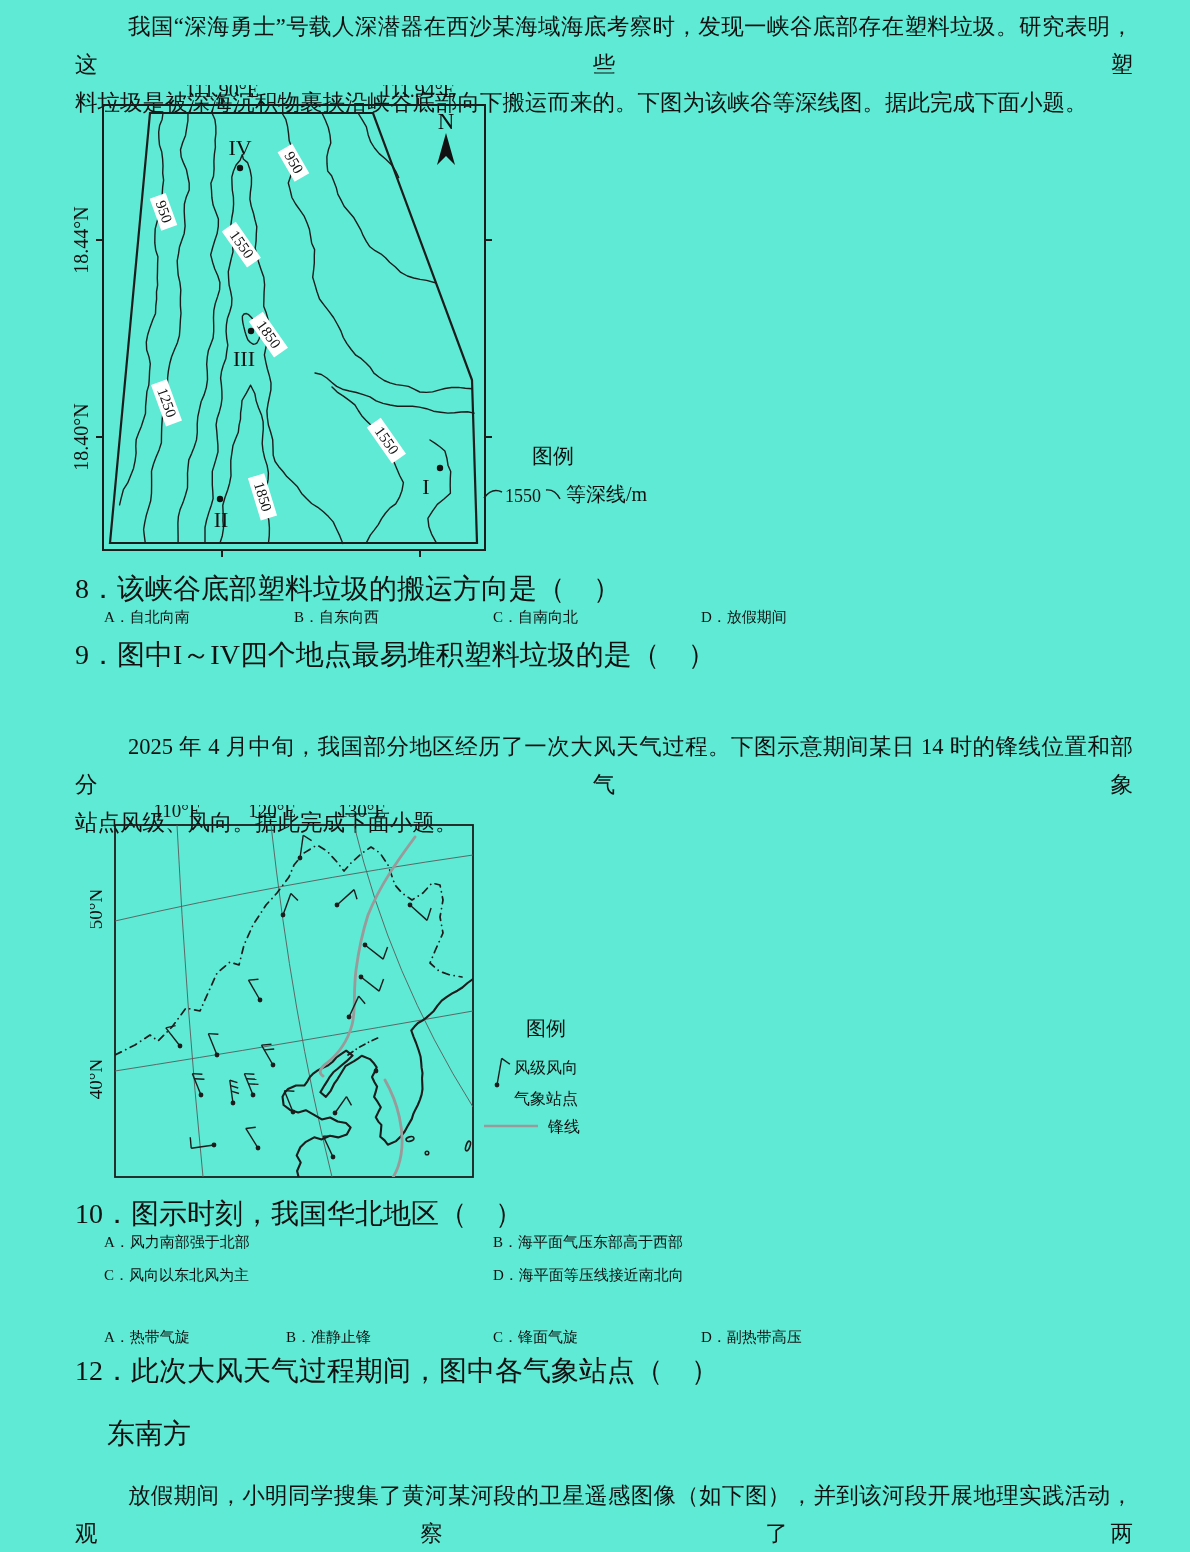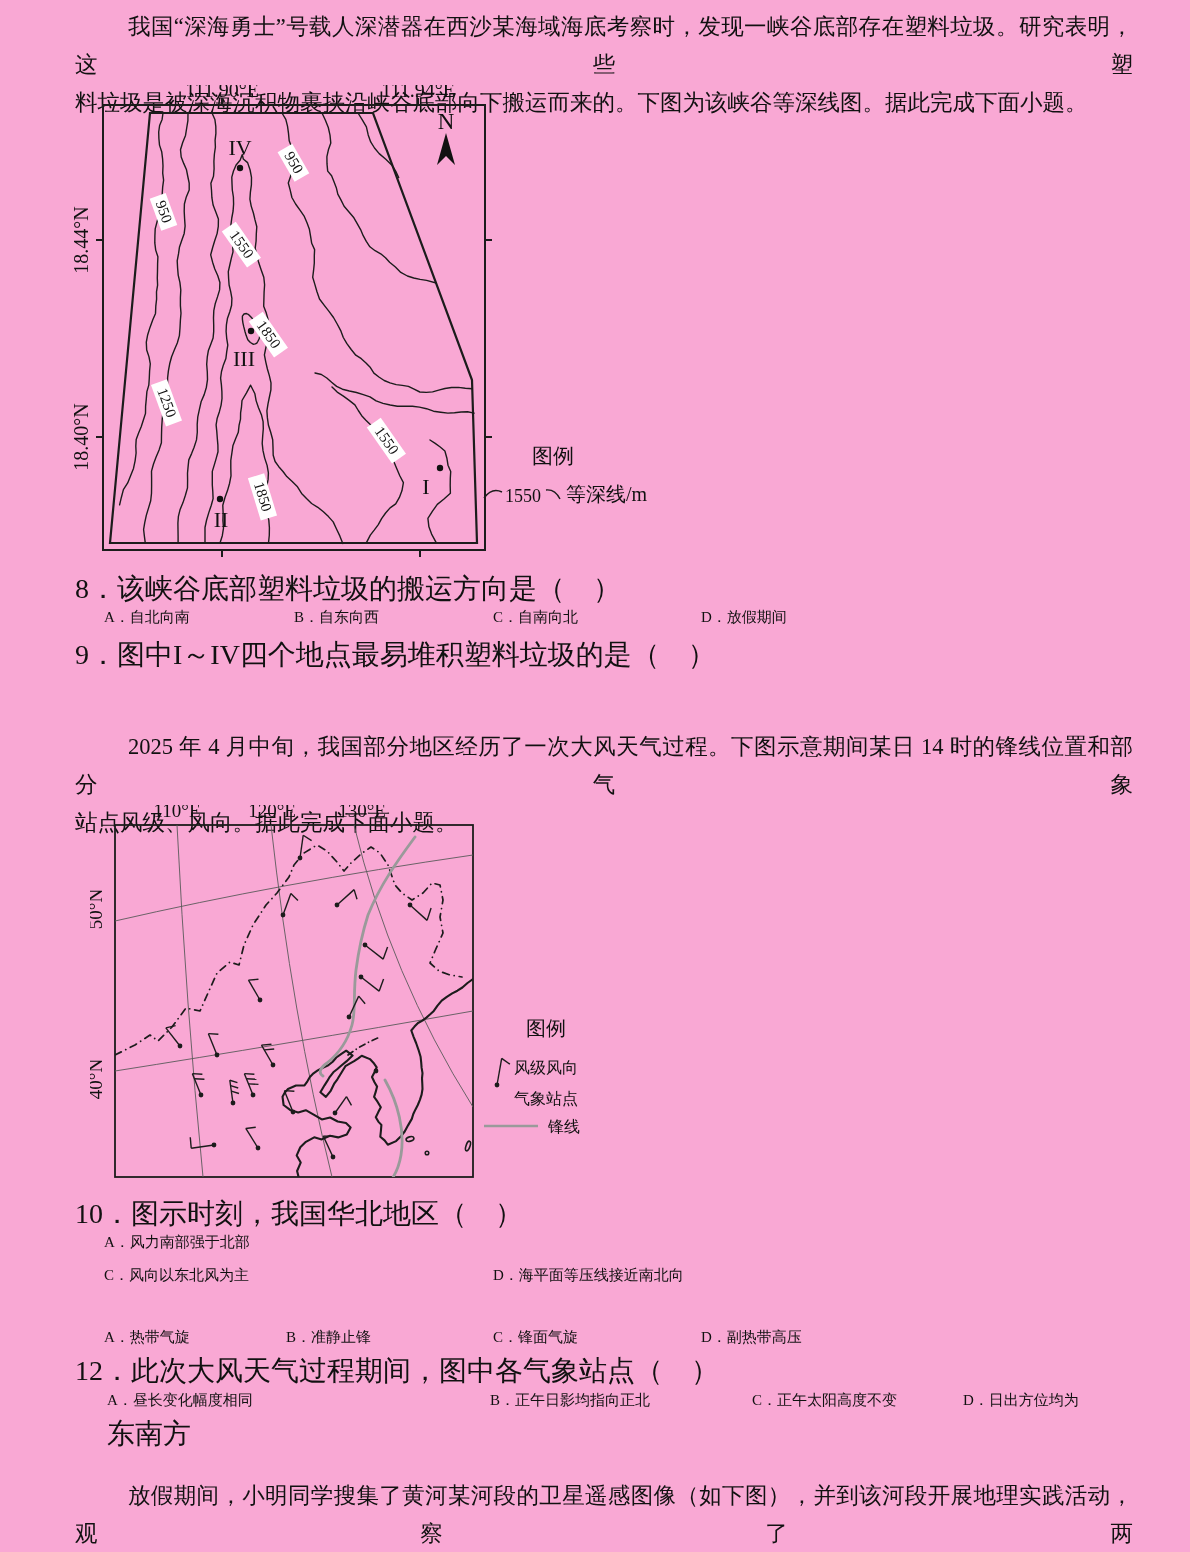--- a/index.html
+++ b/index.html
@@ -1,16 +1,16 @@
 <!DOCTYPE html>
 <html><head>
 <meta charset="utf-8">
 <style>
   html,body{margin:0;padding:0;background:#fff;}
-  .page{position:relative;width:1190px;height:1552px;background:#f9a8d4;overflow:hidden;
+  .page{position:relative;width:1190px;height:1552px;background:#5eead4;overflow:hidden;
         font-family:"Liberation Serif","DejaVu Serif",serif;color:#111;}
   .para{position:absolute;left:75px;width:1058px;font-size:22.5px;line-height:38px;}
   .pline{display:block;}
   .l1{text-align:justify;text-align-last:justify;text-indent:53px;}
   .qline{position:absolute;left:75px;width:1100px;font-size:28px;line-height:26px;}
   .optrow{position:absolute;left:75px;width:1080px;height:26px;font-size:15px;}
   .opt{position:absolute;top:0;white-space:nowrap;}
   .figsvg{position:absolute;}
   svg text{font-family:"Liberation Serif","DejaVu Serif",serif;fill:#111;}
 </style>
@@ -232,40 +232,35 @@
       <text x="424" y="268" font-size="16">风级风向</text>
       <text x="424" y="299" font-size="16">气象站点</text>
       <line x1="394" y1="321" x2="448" y2="321" stroke-width="2.6" stroke="#9a9a9a"></line>
       <text x="458" y="327" font-size="16">锋线</text>
     </g>
   </svg>
 
   <div class="qline" style="top:1201px">10．图示时刻，我国华北地区（　）</div>
   <div class="optrow" style="top:1233px">
     <span class="opt" style="left:29px">A．风力南部强于北部</span>
+    <span class="opt" style="left:418px">B．海平面气压东部高于西部</span>
   </div>
   <div class="optrow" style="top:1266px">
     <span class="opt" style="left:29px">C．风向以东北风为主</span>
     <span class="opt" style="left:418px">D．海平面等压线接近南北向</span>
   </div>
 
   <div class="optrow" style="top:1328px">
     <span class="opt" style="left:29px">A．热带气旋</span>
     <span class="opt" style="left:211px">B．准静止锋</span>
     <span class="opt" style="left:418px">C．锋面气旋</span>
     <span class="opt" style="left:626px">D．副热带高压</span>
   </div>
 
   <div class="qline" style="top:1358px">12．此次大风天气过程期间，图中各气象站点（　）</div>
-  <div class="optrow" style="top:1391px">
-    <span class="opt" style="left:32px">A．昼长变化幅度相同</span>
-    <span class="opt" style="left:415px">B．正午日影均指向正北</span>
-    <span class="opt" style="left:677px">C．正午太阳高度不变</span>
-    <span class="opt" style="left:888px">D．日出方位均为</span>
-  </div>
   <div class="qline" style="top:1421px;left:107px">东南方</div>
 
   <div class="para" style="top:1477px">
     <span class="pline l1">放假期间，小明同学搜集了黄河某河段的卫星遥感图像（如下图），并到该河段开展地理实践活动，观察了两</span>
 
   </div>
 
 </div>
 
 </body></html>

